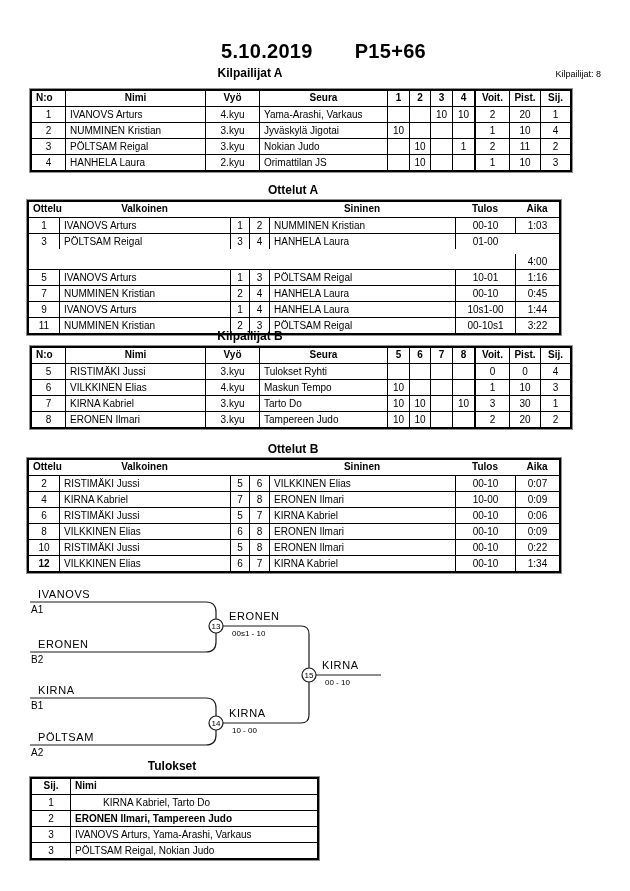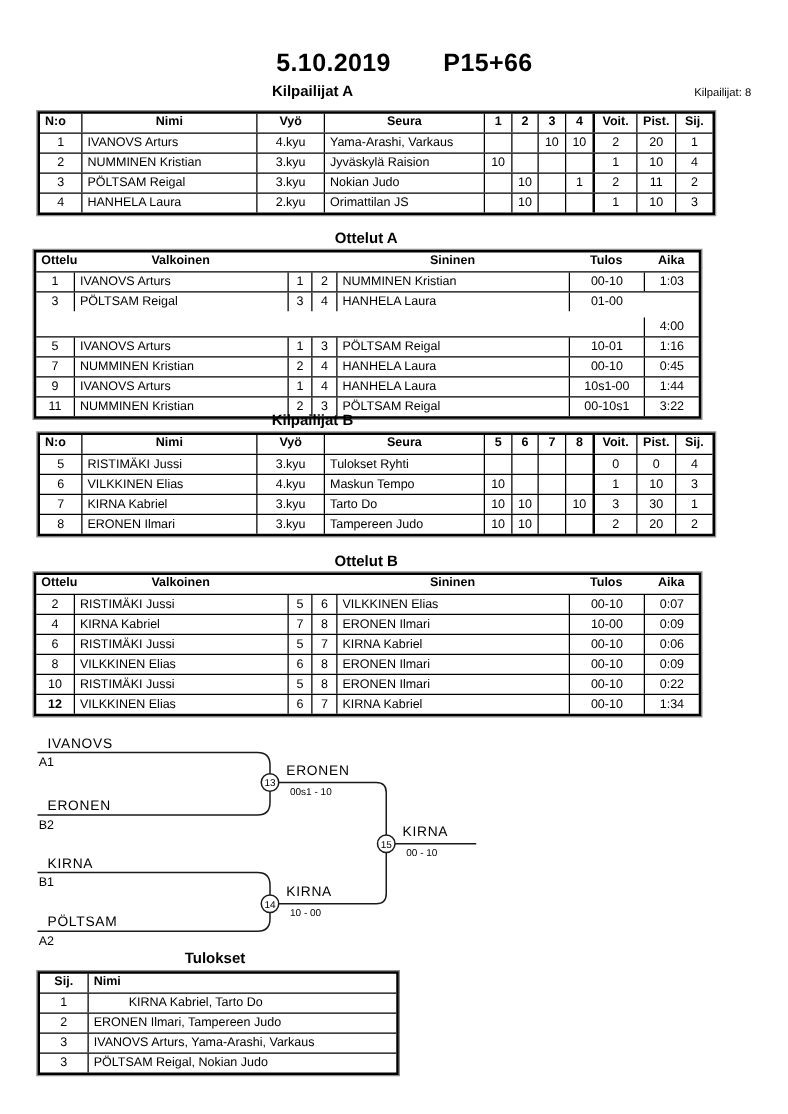--- a/index.html
+++ b/index.html
@@ -83,21 +83,21 @@
         <div class="td" style="width: 22px;">10</div>
         <div class="td" style="width: 22px;">10</div>
         <div class="td b2" style="width: 35px;">2</div>
         <div class="td" style="width: 31px;">20</div>
         <div class="td" style="width: 30px;">1</div>
       </div>
       <div class="tr row">
         <div class="td" style="width: 33px;">2</div>
         <div class="td l" style="width: 140px;">NUMMINEN Kristian</div>
         <div class="td" style="width: 54px;">3.kyu</div>
-        <div class="td l" style="width: 128px;">Jyväskylä Raision</div>
+        <div class="td l" style="width: 128px;">Jyväskylä Jigotai</div>
         <div class="td" style="width: 22px;">10</div>
         <div class="td" style="width: 21px;"></div>
         <div class="td" style="width: 22px;"></div>
         <div class="td" style="width: 22px;"></div>
         <div class="td b2" style="width: 35px;">1</div>
         <div class="td" style="width: 31px;">10</div>
         <div class="td" style="width: 30px;">4</div>
       </div>
       <div class="tr row">
         <div class="td" style="width: 33px;">3</div>
@@ -369,21 +369,21 @@
       <div class="tr head">
         <div class="td" style="width: 38px;">Sij.</div>
         <div class="td l" style="width: 247px;">Nimi</div>
       </div>
       <div class="tr row">
         <div class="td" style="width: 38px;">1</div>
         <div class="td l" style="width: 247px; padding-left: 32px;">KIRNA Kabriel, Tarto Do</div>
       </div>
       <div class="tr row">
         <div class="td" style="width: 38px;">2</div>
-        <div class="td l" style="width: 247px;">ERONEN Ilmari, Tampereen Judo</div>
+        <div class="td l" style="width: 247px; font-weight: bold;">ERONEN Ilmari, Tampereen Judo</div>
       </div>
       <div class="tr row">
         <div class="td" style="width: 38px;">3</div>
         <div class="td l" style="width: 247px;">IVANOVS Arturs, Yama-Arashi, Varkaus</div>
       </div>
       <div class="tr row">
         <div class="td" style="width: 38px;">3</div>
         <div class="td l" style="width: 247px;">PÖLTSAM Reigal, Nokian Judo</div>
       </div>
     </div>

